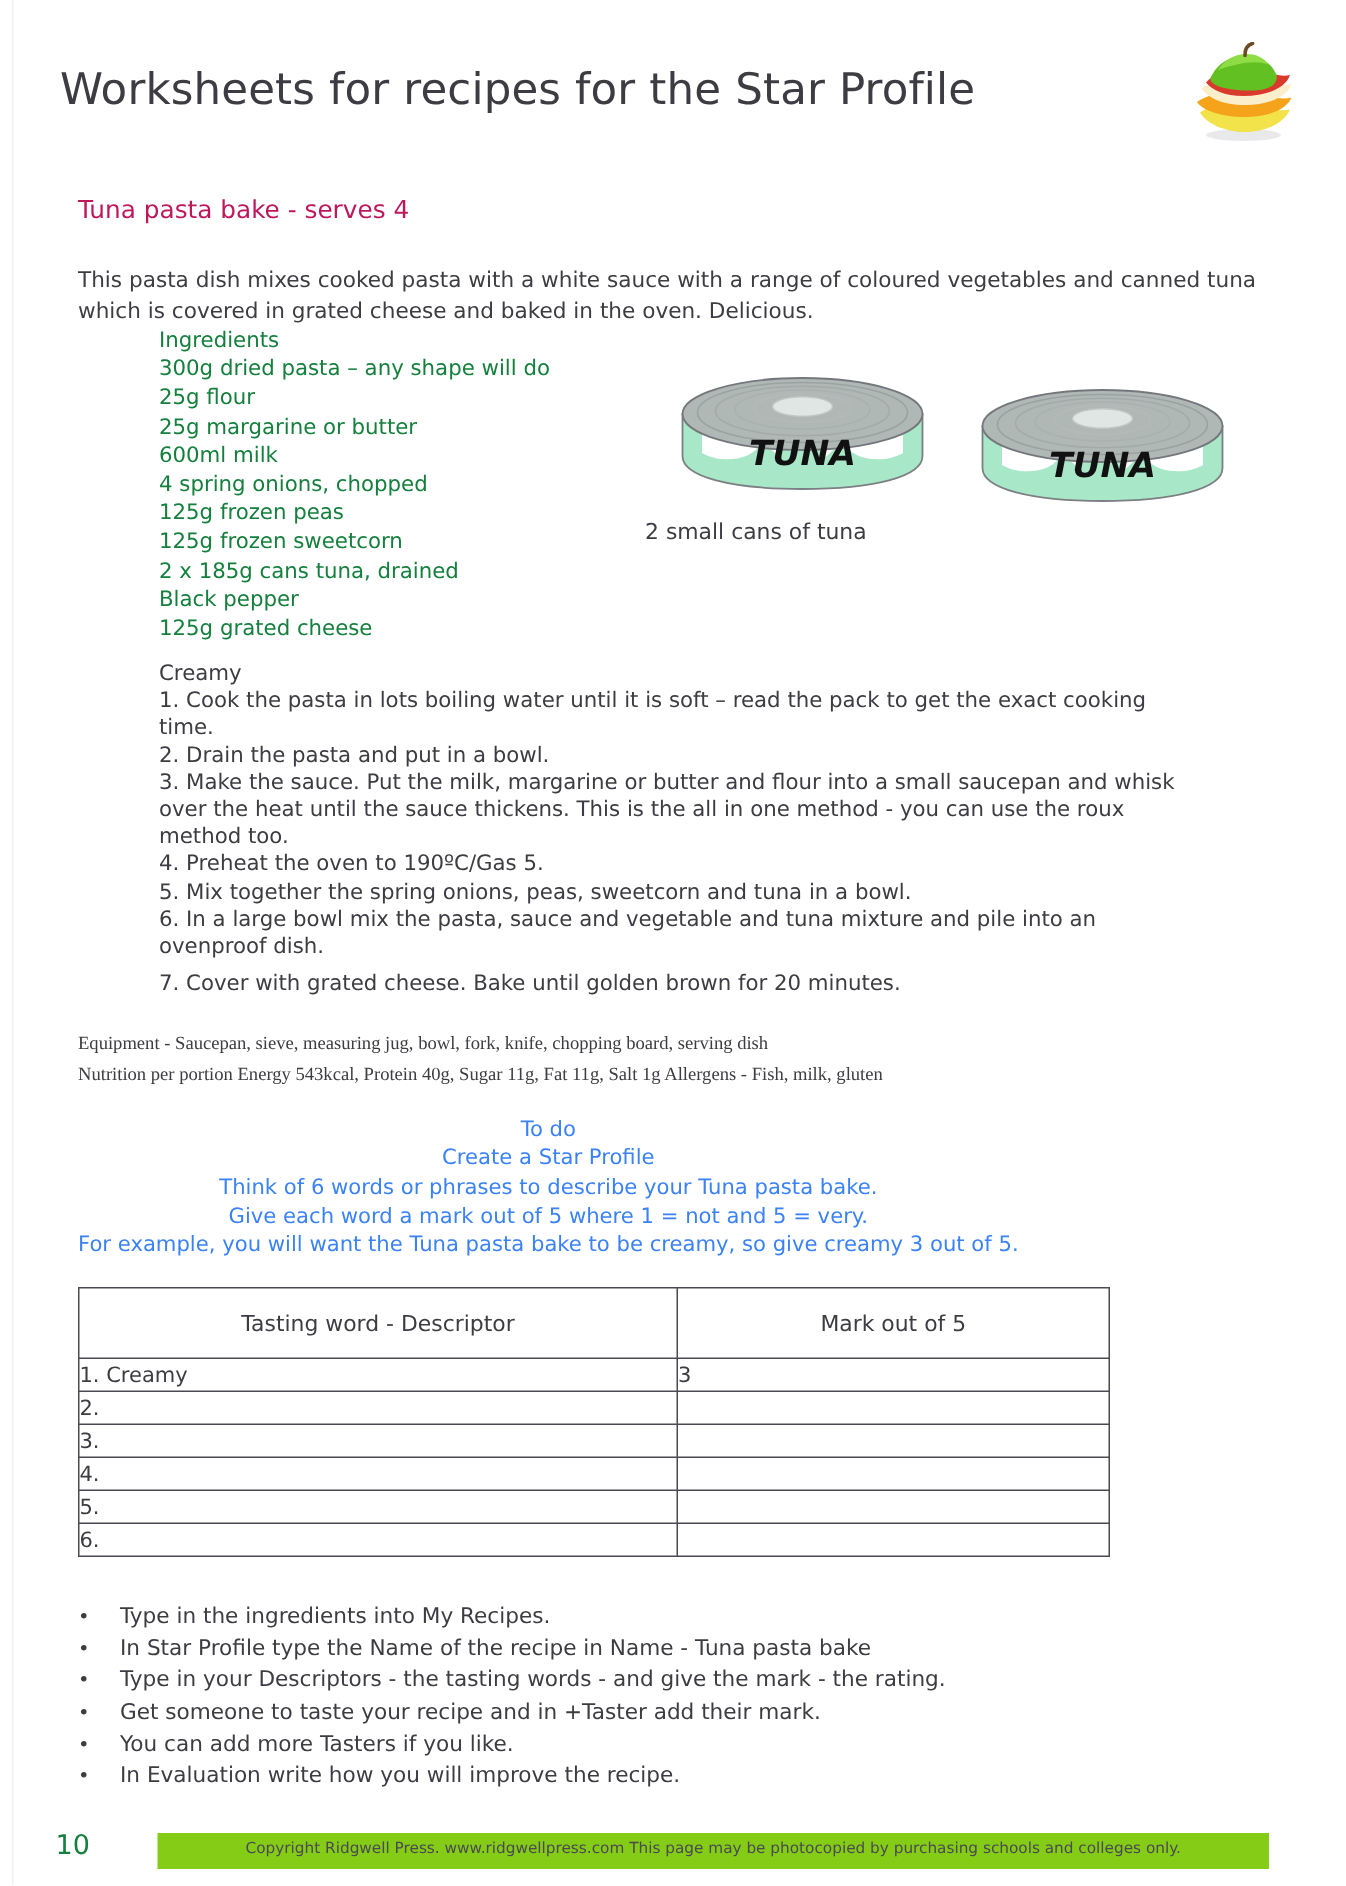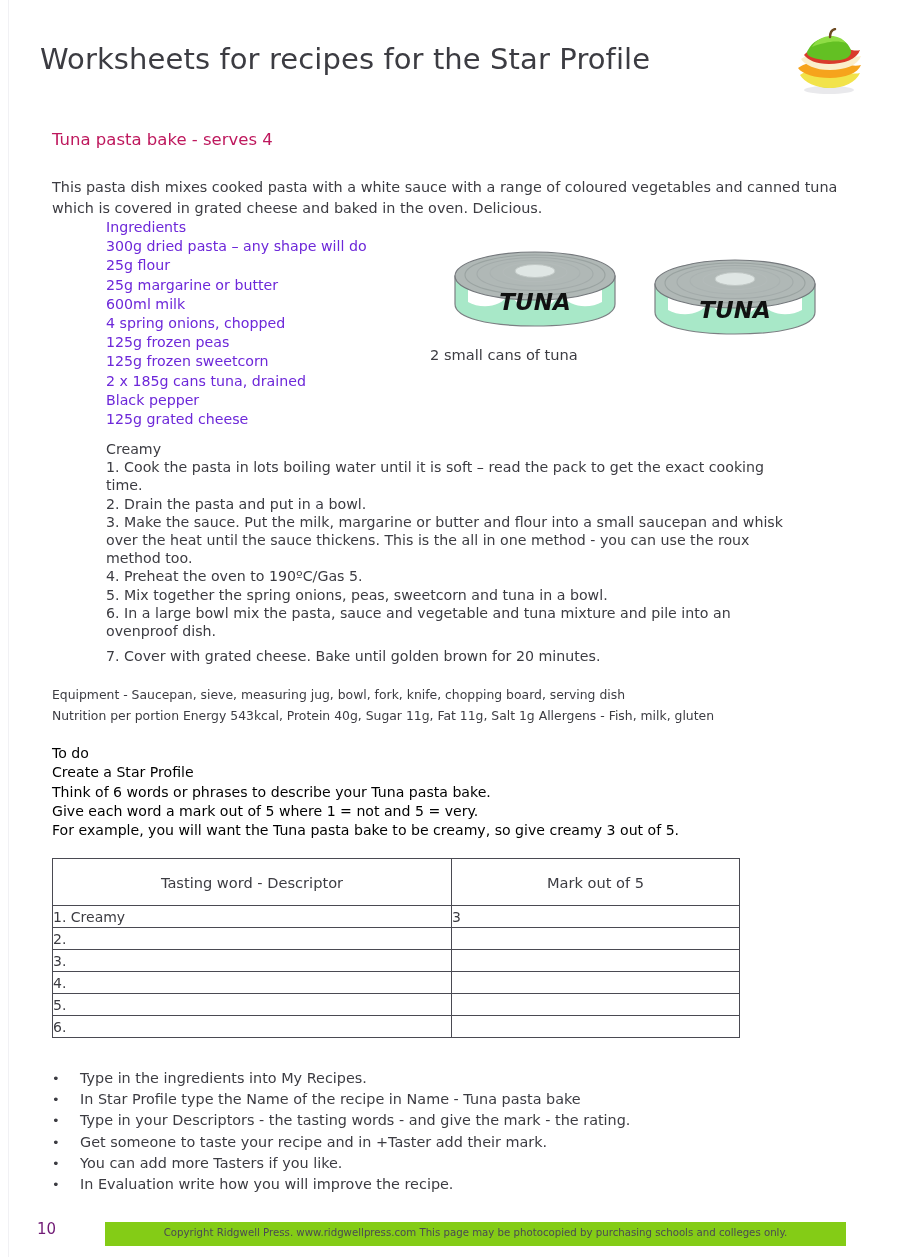--- a/index.html
+++ b/index.html
@@ -69,21 +69,21 @@
     margin-top: 24px;
   }
 
   
   .ingredients {
     position: absolute;
     left: 106px;
     top: 218px;
     font-size: 14.2px;
     line-height: 19.2px;
-    color: #6d28d9;
+    color: #15803d;
   }
   .ingredients div { white-space: nowrap; }
 
   
   .cans-wrap { position: absolute; left: 440px; top: 248px; }
   .can { position: absolute; }
   .can-caption {
     position: absolute;
     left: 430px;
     top: 346px;
@@ -107,30 +107,31 @@
 
   
   .small-lines {
     position: absolute;
     left: 52px;
     top: 685px;
     font-size: 12.4px;
     line-height: 20.5px;
     color: #3c3c42;
   }
-  .small-lines div { white-space: nowrap; }
+  .small-lines div { white-space: nowrap; font-family: Liberation Serif, serif; }
 
   
   .todo {
     position: absolute;
     left: 52px;
     top: 744px;
     font-size: 14.1px;
     line-height: 19.3px;
-    color: #000000;
+    color: #3b82f6;
+    text-align: center;
   }
   .todo div { white-space: nowrap; }
 
   
   .star-table {
     position: absolute;
     left: 52px;
     top: 858px;
     width: 688px;
     border-collapse: collapse;
@@ -178,22 +179,22 @@
     padding-left: 0px;
     font-size: 13px;
     color: #3c3c42;
   }
 
   
   .page-number {
     position: absolute;
     left: 37px;
     top: 1220px;
-    font-size: 15px;
-    color: #701a75;
+    font-size: 18px;
+    color: #15803d;
   }
   .footer-band {
     position: absolute;
     left: 105px;
     top: 1222px;
     width: 741px;
     height: 24px;
     background: #84cc16;
   }
   .footer-text {

